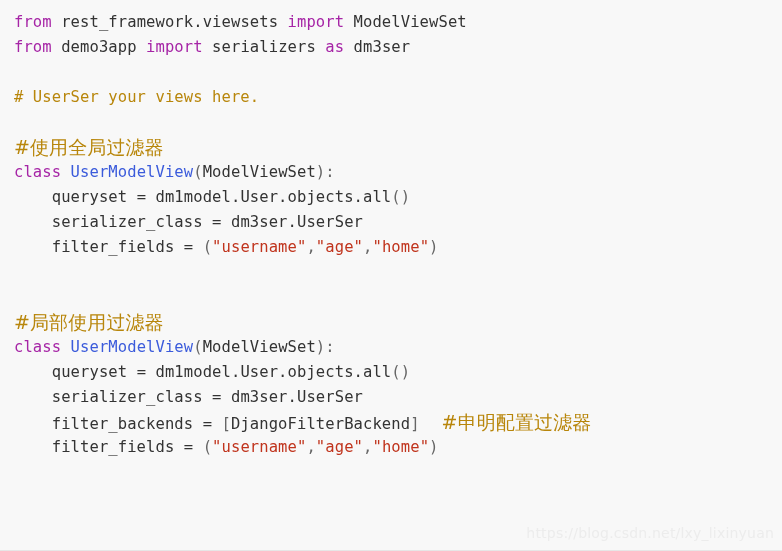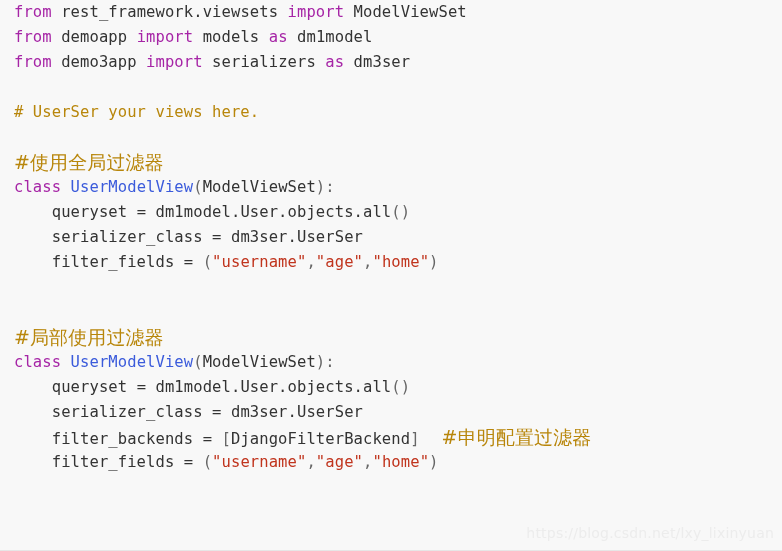--- a/index.html
+++ b/index.html
@@ -15,21 +15,21 @@
     overflow: hidden;
   }
 
   #code-block {
     position: relative;
     box-sizing: border-box;
     width: 782px;
     height: 551px;
     background: #f8f8f8;
     border-bottom: 1px solid #e6e6e6;
-    padding: 0 0 0 0;
+    padding: 10px 0 0 0;
     overflow: hidden;
   }
 
   .code-line {
     height: 25px;
     line-height: 25px;
     padding-left: 14px;
     font-size: 15.5px;
     letter-spacing: 0.1px;
     white-space: pre;
@@ -67,21 +67,20 @@
     white-space: nowrap;
     user-select: none;
   }
 </style>
 </head>
 <body>
 
 <div id="code-block">
   <div id="code-lines">
       <div class="code-line"><span class="tok-kw">from</span><span class="tok-name"> </span><span class="tok-name">rest_framework.viewsets</span><span class="tok-name"> </span><span class="tok-kw">import</span><span class="tok-name"> </span><span class="tok-name">ModelViewSet</span></div>
-      <div class="code-line"><span class="tok-kw">from</span><span class="tok-name"> </span><span class="tok-name">demoapp</span><span class="tok-name"> </span><span class="tok-kw">import</span><span class="tok-name"> </span><span class="tok-name">models</span><span class="tok-name"> </span><span class="tok-kw">as</span><span class="tok-name"> </span><span class="tok-name">dm1model</span></div>
       <div class="code-line"><span class="tok-kw">from</span><span class="tok-name"> </span><span class="tok-name">demo3app</span><span class="tok-name"> </span><span class="tok-kw">import</span><span class="tok-name"> </span><span class="tok-name">serializers</span><span class="tok-name"> </span><span class="tok-kw">as</span><span class="tok-name"> </span><span class="tok-name">dm3ser</span></div>
       <div class="code-line blank"></div>
       <div class="code-line"><span class="tok-cmt"># UserSer your views here.</span></div>
       <div class="code-line blank"></div>
       <div class="code-line"><span class="tok-cmt cmt-cn">#使用全局过滤器</span></div>
       <div class="code-line"><span class="tok-kw">class</span><span class="tok-name"> </span><span class="tok-class">UserModelView</span><span class="tok-punct">(</span><span class="tok-name">ModelViewSet</span><span class="tok-punct">)</span><span class="tok-punct">:</span></div>
       <div class="code-line"><span class="tok-name">    queryset </span><span class="tok-op">=</span><span class="tok-name"> dm1model.User.objects.all</span><span class="tok-punct">()</span></div>
       <div class="code-line"><span class="tok-name">    serializer_class </span><span class="tok-op">=</span><span class="tok-name"> dm3ser.UserSer</span></div>
       <div class="code-line"><span class="tok-name">    filter_fields </span><span class="tok-op">=</span><span class="tok-punct"> (</span><span class="tok-str">"username"</span><span class="tok-punct">,</span><span class="tok-str">"age"</span><span class="tok-punct">,</span><span class="tok-str">"home"</span><span class="tok-punct">)</span></div>
       <div class="code-line blank"></div>

